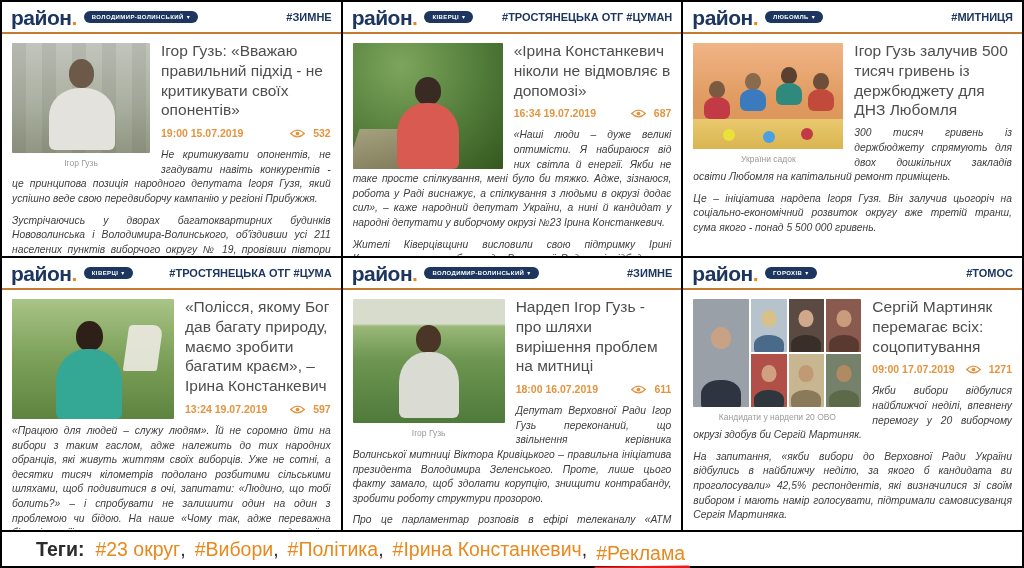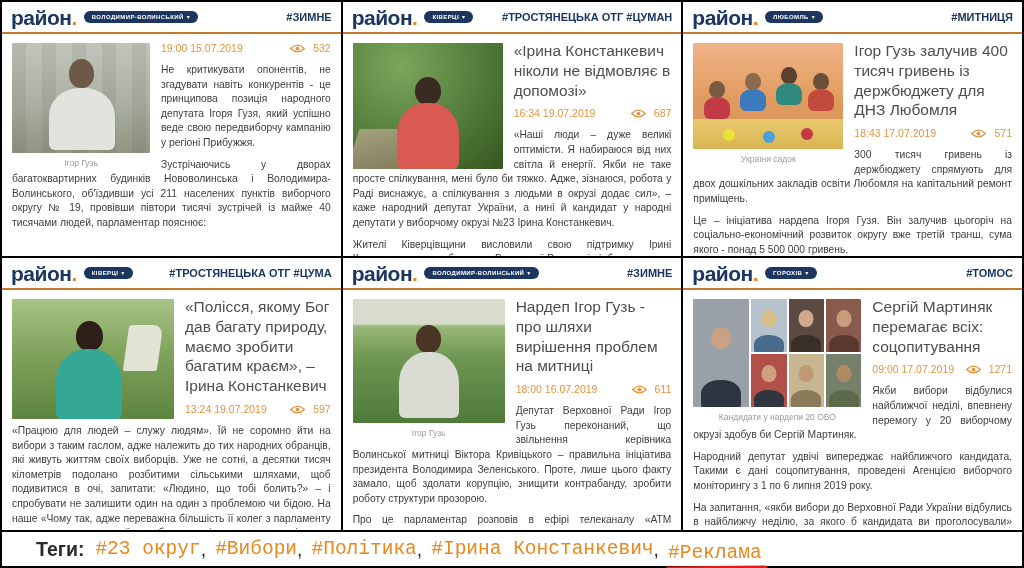--- a/index.html
+++ b/index.html
@@ -23,34 +23,34 @@
     padding:3px 8px;border-radius:9px;letter-spacing:.4px;white-space:nowrap;display:inline-flex;align-items:center;gap:3px;cursor:pointer;
   }
   .badge .chev{font-size:6px;line-height:1;}
   .head-tags{margin-left:auto;color:#1d3660;font-weight:700;font-size:11px;white-space:nowrap;overflow:hidden;cursor:pointer;}
   
   .card-body{padding:7px 10px 4px 10px;font-size:10.3px;color:#3d3d3d;line-height:1.42;flex:1;overflow:hidden;}
   .photo-wrap{float:left;margin:2px 11px 3px 0;text-align:center;}
   .photo{position:relative;overflow:hidden;border-radius:1px;}
   .caption{font-size:8.5px;color:#9a9a9a;margin-top:4px;}
   .title{font-size:15.5px;font-weight:400;color:#4e4e4e;margin:0 0 6px 0;line-height:1.28;cursor:pointer;}
-  .meta{display:flex;justify-content:space-between;align-items:flex-start;margin:0 0 7px 0;color:#e39440;font-size:10.5px;font-weight:400;}
+  .meta{display:flex;justify-content:space-between;align-items:flex-start;margin:0 0 7px 0;color:#e39440;font-size:10.5px;font-weight:700;}
   .views{display:inline-flex;align-items:center;gap:8px;}
-  .card-body p{margin:0 0 7px 0;text-align:justify;}
+  .card-body p{margin:0 0 7px 0;text-align:justify;font-style:italic;}
   
   .head{position:absolute;border-radius:50% 50% 46% 46%;}
   .torso{position:absolute;border-radius:46% 46% 6px 6px;}
   .collage{display:grid;grid-template-columns:56px 1fr 1fr 1fr;grid-template-rows:1fr 1fr;gap:2px;background:#fff;}
   .tile{position:relative;overflow:hidden;}
   .tile .head{width:15px;height:17px;left:50%;transform:translateX(-50%);top:20%;}
   .tile .torso{width:30px;height:20px;left:50%;transform:translateX(-50%);bottom:-3px;}
   
   .tags-bar{height:34px;background:#fff;margin:2px 2px 2px 2px;display:flex;align-items:center;padding-left:34px;font-size:19.5px;white-space:nowrap;}
   .tags-label{font-weight:700;color:#2b2b2b;margin-right:11px;}
-  .tag{color:#e8891d;text-decoration:none;cursor:pointer;font-family:Liberation Mono, monospace;}
+  .tag{color:#e8891d;text-decoration:none;cursor:pointer;}
   .sep{color:#2b2b2b;margin-right:9px;}
   .underline-red{position:relative;margin-top:8px;}
   .underline-red::after{content:"";position:absolute;left:-2px;right:-5px;bottom:-5px;height:3.5px;background:#e51c1c;border-radius:3px;transform:rotate(-.6deg);}
 </style>
 </head>
 <body>
 
 <div class="page">
   <div class="grid">
 
@@ -65,20 +65,21 @@
       </div>
       <div class="card-body">
         <div class="photo-wrap">
           <div class="photo" style="width:138px;height:110px;background:linear-gradient(180deg,#c3c6bd 0%,#aab0a1 55%,#8f957f 100%);">
             <div style="position:absolute;inset:0;background:repeating-linear-gradient(90deg,rgba(90,90,80,.22) 0 14px,rgba(170,170,158,.08) 14px 30px);opacity:.55;"></div>
             <div class="head" style="width:25px;height:29px;left:57px;top:16px;background:#6d5947;"></div>
             <div class="torso" style="width:66px;height:62px;left:37px;top:45px;background:#e3e2dc;"></div>
           </div>
           <div class="caption">Ігор Гузь</div>
         </div>
+        <h2 class="title">Ігор Гузь: «Вважаю правильний підхід - не критикувати своїх опонентів»</h2>
         <div class="meta">
           <span class="time">19:00 15.07.2019</span>
           <span class="views">
             <svg viewBox="0 0 24 14" width="15" height="9">
                 <path d="M1 7 Q12 -4 23 7 Q12 18 1 7 Z" fill="none" stroke="#e39440" stroke-width="2"></path>
                 <circle cx="12" cy="7" r="3" fill="#e39440"></circle>
               </svg>
             <span>532</span>
           </span>
         </div>
@@ -142,31 +143,21 @@
             <div class="head" style="width:16px;height:17px;left:88px;top:24px;background:#5a4030;"></div>
             <div class="torso" style="width:26px;height:22px;left:83px;top:40px;background:#2f8a7d;"></div>
             <div class="head" style="width:16px;height:17px;left:120px;top:30px;background:#6d4e38;"></div>
             <div class="torso" style="width:26px;height:22px;left:115px;top:46px;background:#c24a3a;"></div>
             <div style="position:absolute;width:12px;height:12px;border-radius:50%;left:30px;bottom:8px;background:#e8e23a;"></div>
             <div style="position:absolute;width:12px;height:12px;border-radius:50%;left:70px;bottom:6px;background:#4aa0e0;"></div>
             <div style="position:absolute;width:12px;height:12px;border-radius:50%;left:108px;bottom:9px;background:#c23a46;"></div>
           </div>
           <div class="caption">України садок</div>
         </div>
-        <h2 class="title">Ігор Гузь залучив 400 тисяч гривень із держбюджету для ДНЗ Любомля</h2>
-        <div class="meta">
-          <span class="time">18:43 17.07.2019</span>
-          <span class="views">
-            <svg viewBox="0 0 24 14" width="15" height="9">
-                <path d="M1 7 Q12 -4 23 7 Q12 18 1 7 Z" fill="none" stroke="#e39440" stroke-width="2"></path>
-                <circle cx="12" cy="7" r="3" fill="#e39440"></circle>
-              </svg>
-            <span>571</span>
-          </span>
-        </div>
+        <h2 class="title">Ігор Гузь залучив 500 тисяч гривень із держбюджету для ДНЗ Любомля</h2>
         <p>300 тисяч гривень із держбюджету спрямують для двох дошкільних закладів освіти Любомля на капітальний ремонт приміщень.</p>
         <p>Це – ініціатива нардепа Ігоря Гузя. Він залучив цьогоріч на соціально-економічний розвиток округу вже третій транш, сума якого - понад 5 500 000 гривень.</p>
 
       </div>
     </div>
 
     <div class="card">
       <div class="card-head">
         <span class="brand"><span>район</span><span class="dot">.</span></span>
         <span class="badge">
@@ -281,21 +272,20 @@
           <span class="time">09:00 17.07.2019</span>
           <span class="views">
             <svg viewBox="0 0 24 14" width="15" height="9">
                 <path d="M1 7 Q12 -4 23 7 Q12 18 1 7 Z" fill="none" stroke="#e39440" stroke-width="2"></path>
                 <circle cx="12" cy="7" r="3" fill="#e39440"></circle>
               </svg>
             <span>1271</span>
           </span>
         </div>
         <p>Якби вибори відбулися найближчої неділі, впевнену перемогу у 20 виборчому окрузі здобув би Сергій Мартиняк.</p>
-        <p>Народний депутат удвічі випереджає найближчого кандидата. Такими є дані соцопитування, проведені Агенцією виборчого моніторингу з 1 по 6 липня 2019 року.</p>
         <p>На запитання, «якби вибори до Верховної Ради України відбулись в найближчу неділю, за якого б кандидата ви проголосували» 42,5% респондентів, які визначилися зі своїм вибором і мають намір голосувати, підтримали самовисуванця Сергія Мартиняка.</p>
 
       </div>
     </div>
 
   </div>
 
   <div class="tags-bar">
     <span class="tags-label">Теги:</span>
     <a class="tag">#23 округ</a>

